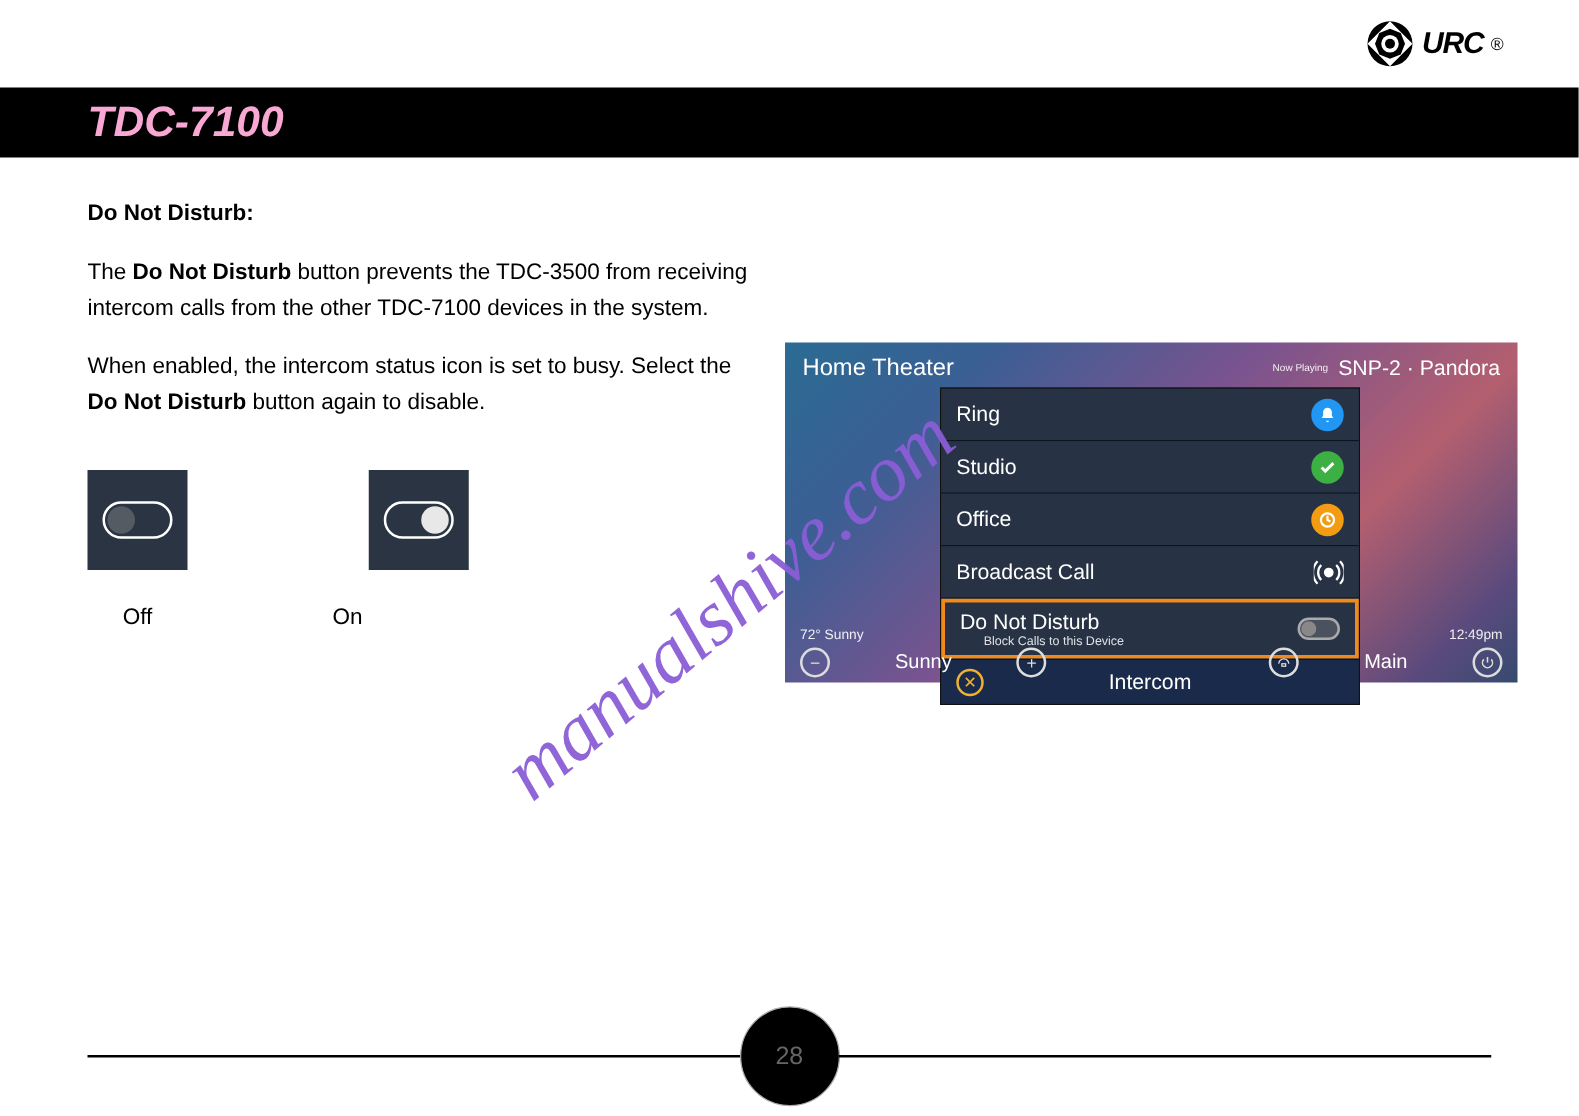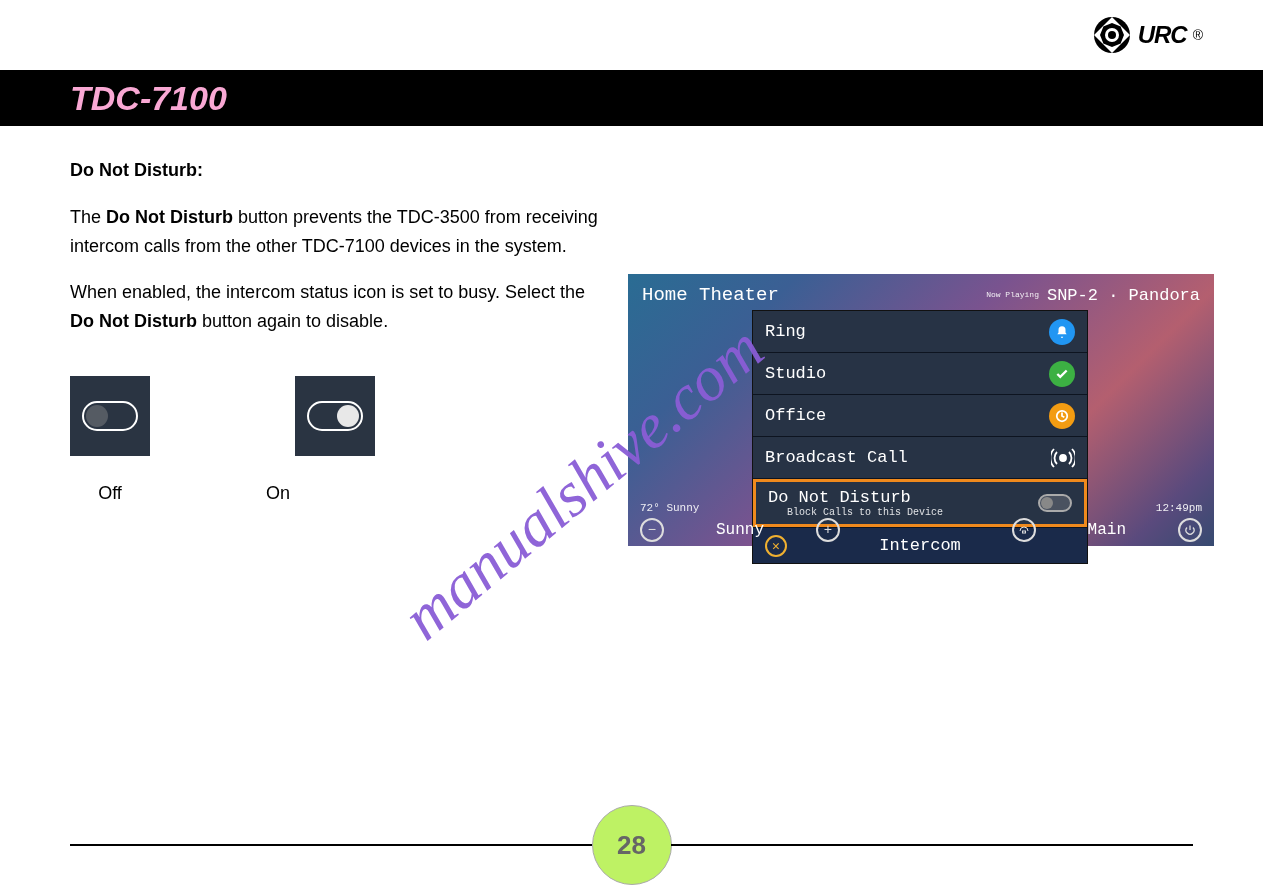--- a/index.html
+++ b/index.html
@@ -102,21 +102,21 @@
 
   
   .screenshot {
     position: absolute;
     left: 628px;
     top: 148px;
     width: 586px;
     height: 272px;
     background: linear-gradient(135deg, #2a6c93 0%, #3b5f94 20%, #7a538f 45%, #b45f6f 70%, #5a4a7d 90%, #364a70 100%);
     color: #fff;
-    font-family: Liberation Mono, monospace;
+    font-family: Liberation Sans, sans-serif;
   }
   .ss-header {
     display: flex;
     justify-content: space-between;
     align-items: center;
     padding: 10px 14px 6px 14px;
     font-size: 19px;
     font-weight: 300;
   }
   .ss-header-right {
@@ -283,25 +283,24 @@
     background: #000;
   }
   .page-circle {
     width: 80px;
     height: 80px;
     border: 1px solid #aaa;
     border-radius: 50%;
     display: flex;
     align-items: center;
     justify-content: center;
-    font-size: 26px;
+    font-size: 20px;
     color: #666;
-    background: #bef264;
+    background: #000000;
     margin: 0 -1px;
-    font-weight: bold;
   }
 </style>
 </head>
 <body>
 
 <div class="header">
   <div class="logo-wrap">
     <svg class="logo-icon" viewBox="0 0 40 40">
       <circle cx="20" cy="20" r="18" fill="#000"></circle>
       <path d="M20 2 L30 12 L20 8 L10 12 Z M38 20 L28 30 L32 20 L28 10 Z M20 38 L10 28 L20 32 L30 28 Z M2 20 L12 10 L8 20 L12 30 Z" fill="#fff"></path>

